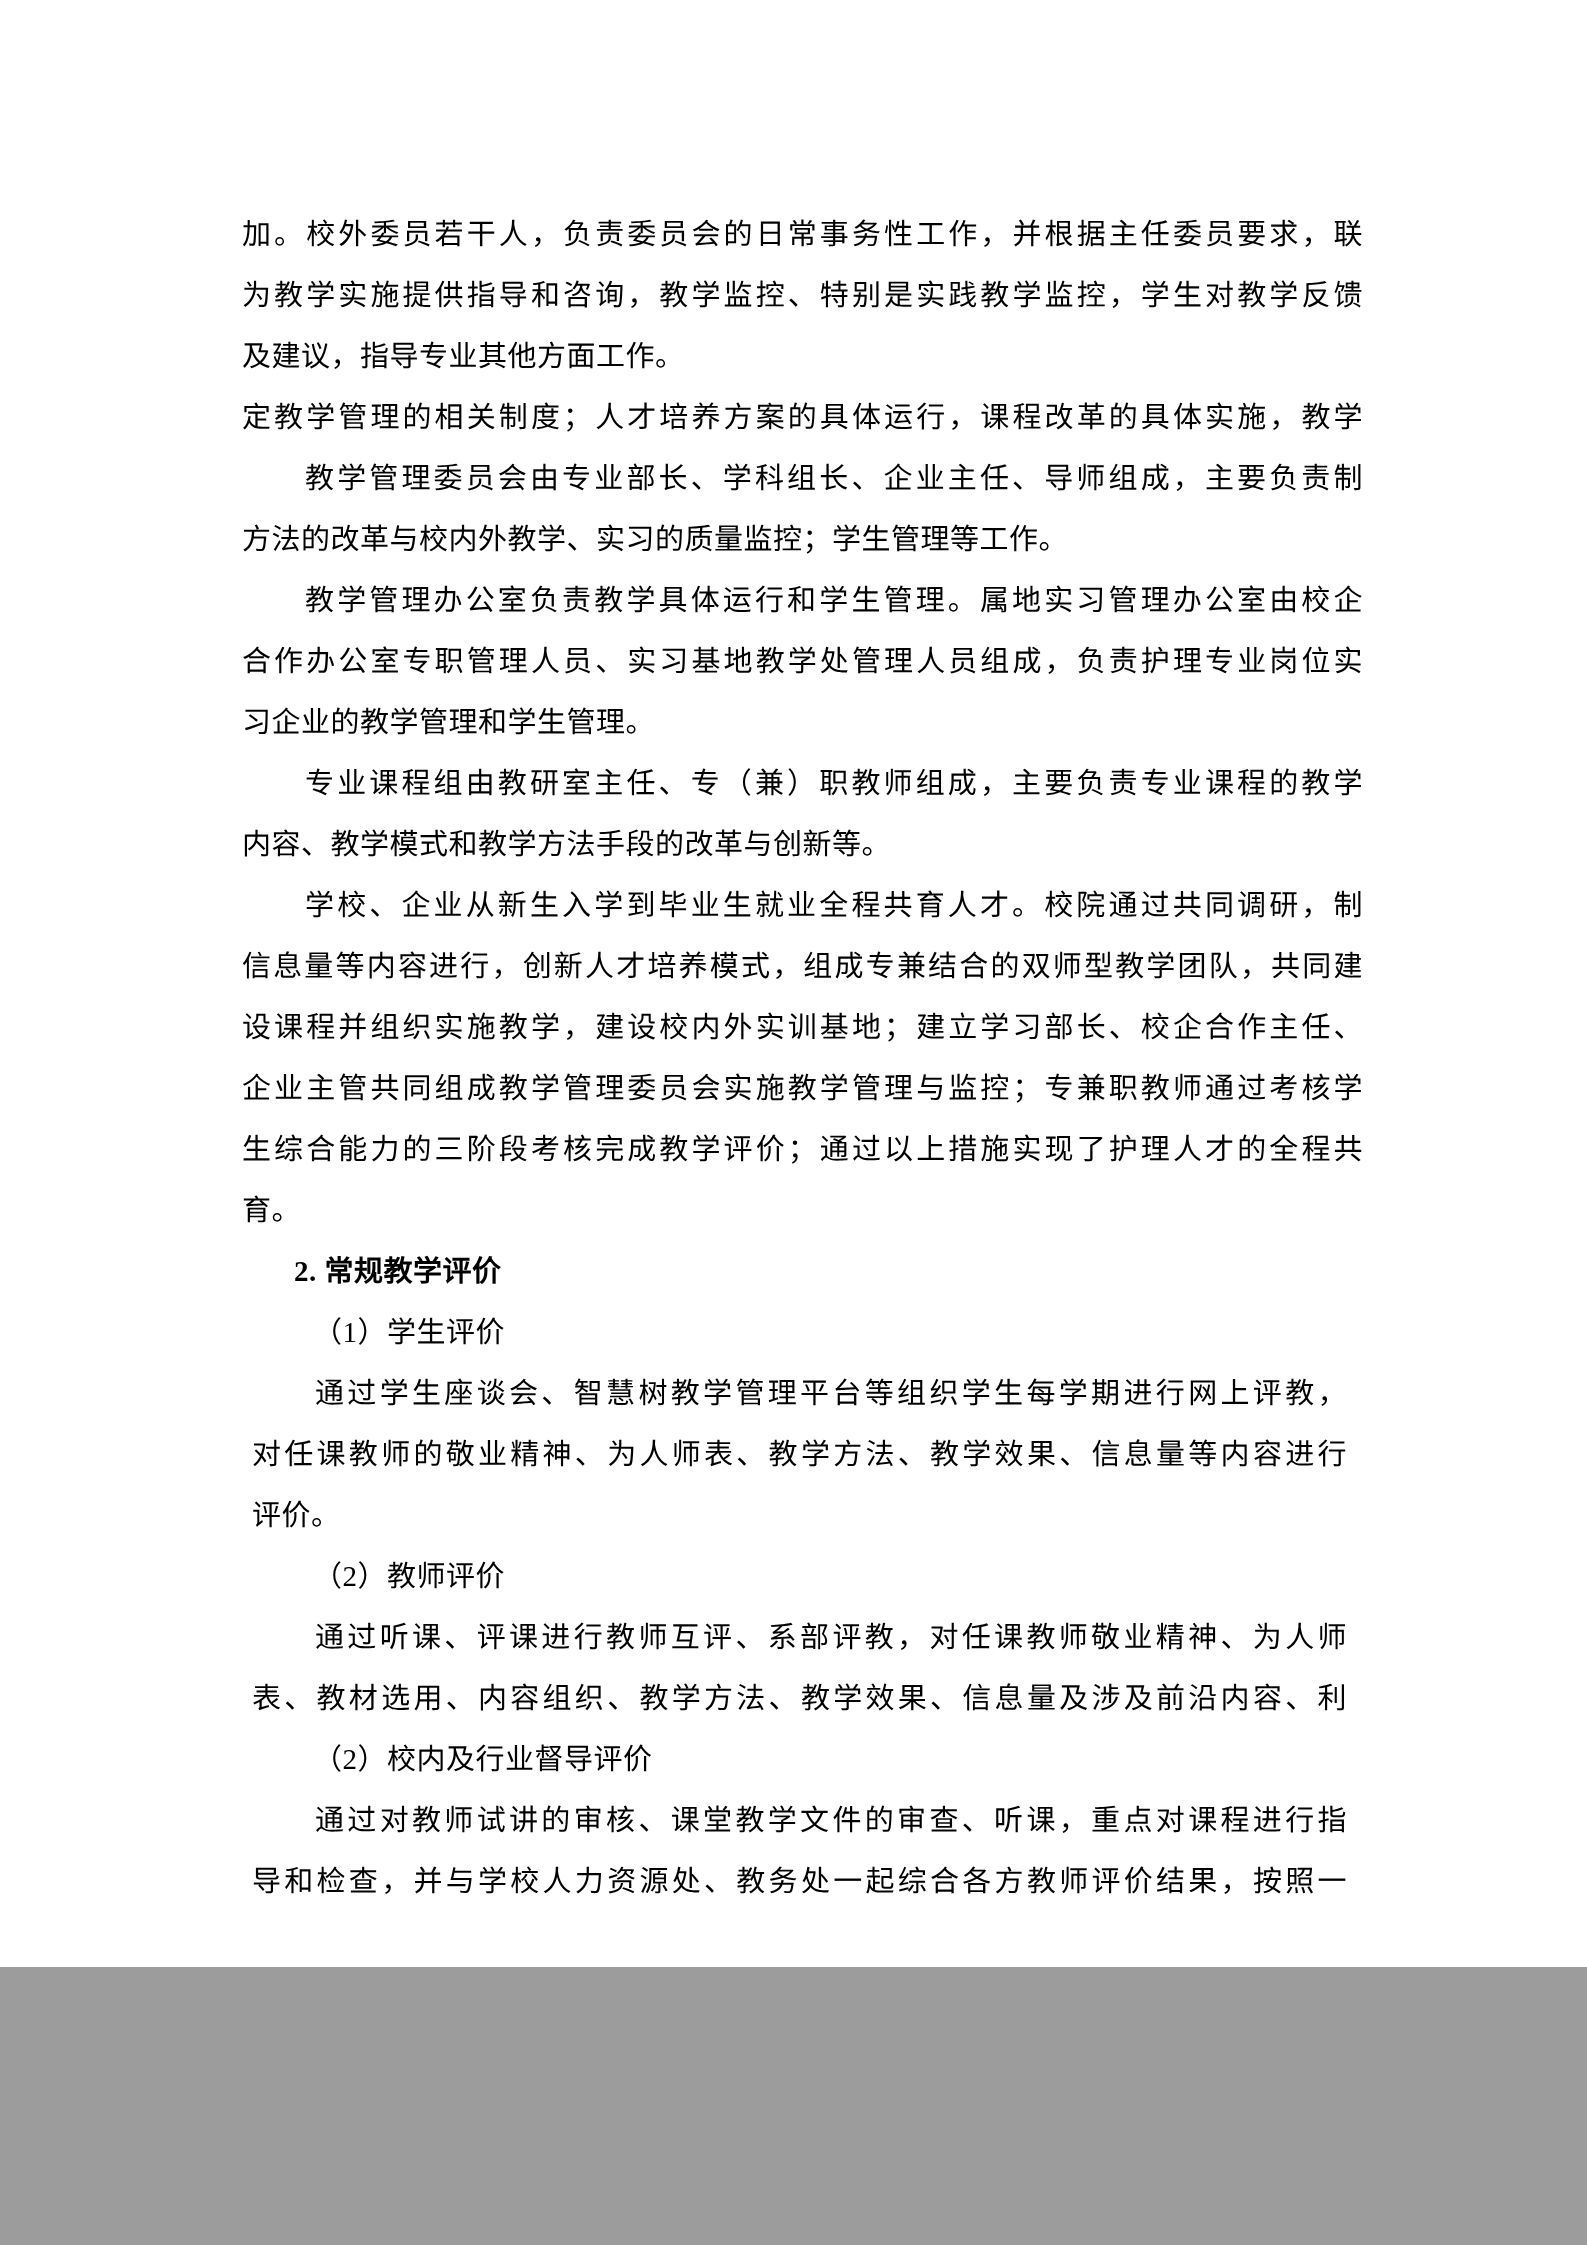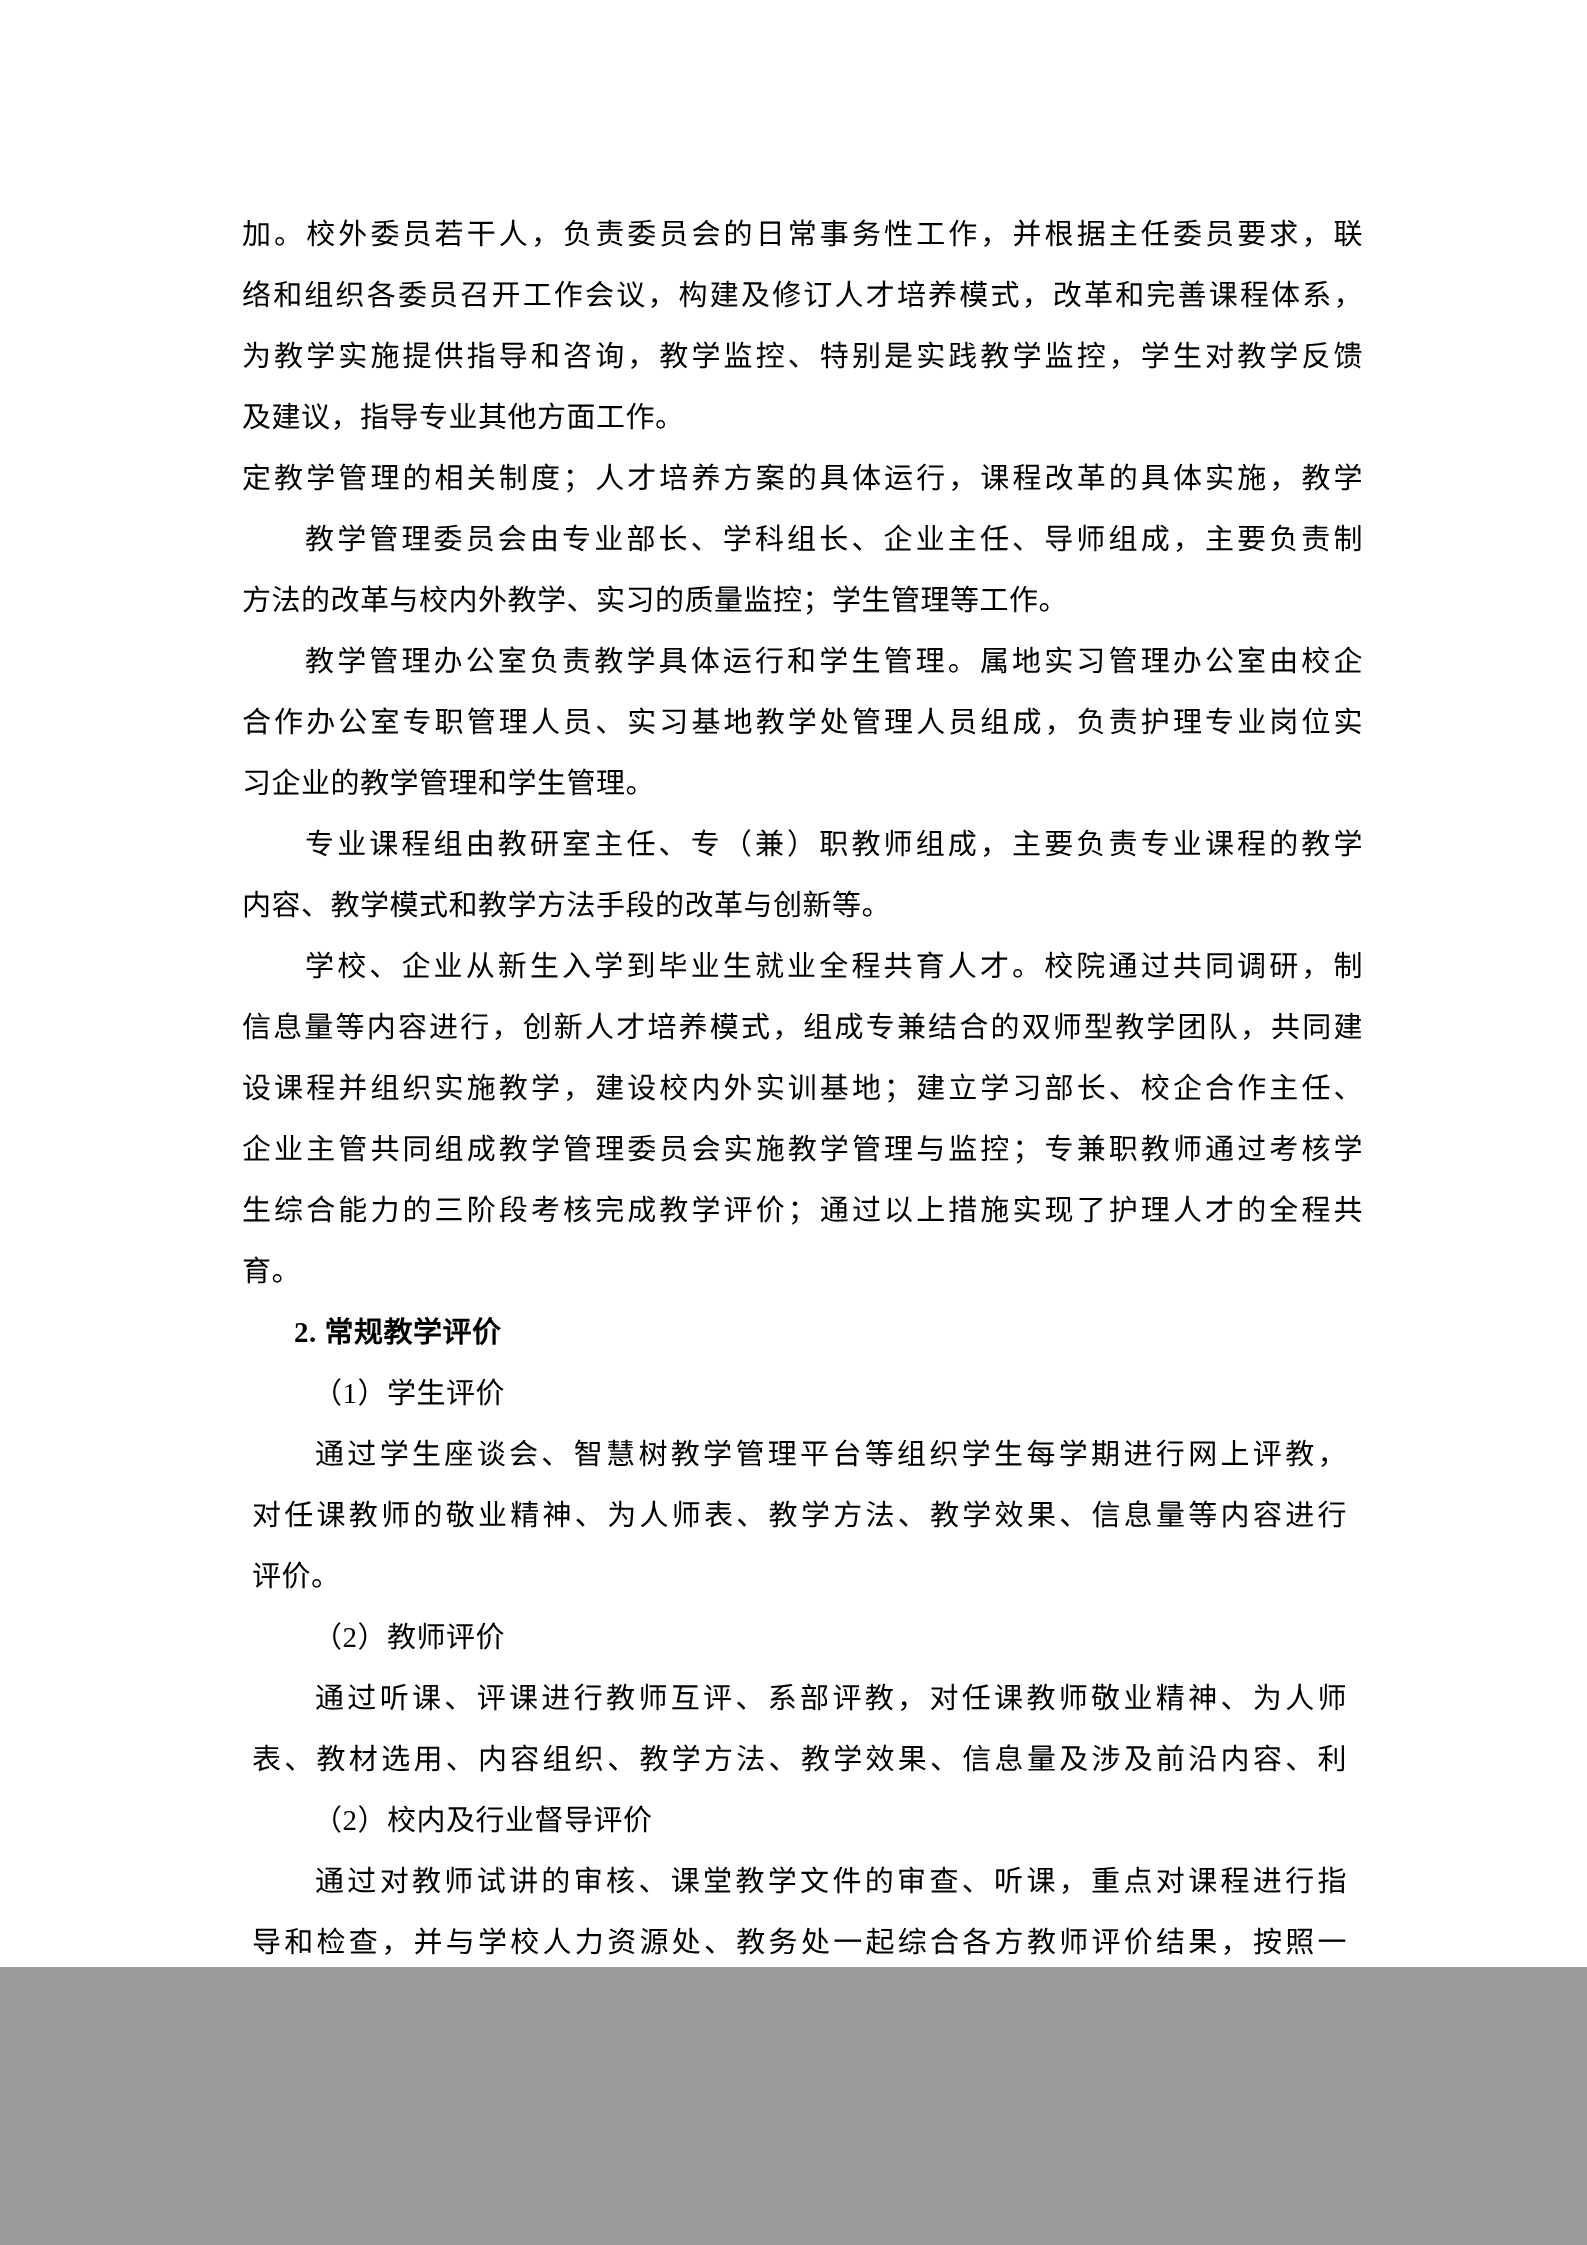--- a/index.html
+++ b/index.html
@@ -67,21 +67,20 @@
     color: #a21caf;
   }
 </style>
 </head>
 <body>
 
 <div class="page">
   <div class="content">
       <div class="para">
         <div class="line fill">加。校外委员若干人，负责委员会的日常事务性工作，并根据主任委员要求，联</div>
-        <div class="line fill">络和组织各委员召开工作会议，构建及修订人才培养模式，改革和完善课程体系，</div>
         <div class="line fill">为教学实施提供指导和咨询，教学监控、特别是实践教学监控，学生对教学反馈</div>
         <div class="line end">及建议，指导专业其他方面工作。</div>
       </div>
       <div class="para">
         <div class="line fill">定教学管理的相关制度；人才培养方案的具体运行，课程改革的具体实施，教学</div>
         <div class="line fill indent">教学管理委员会由专业部长、学科组长、企业主任、导师组成，主要负责制</div>
         <div class="line end">方法的改革与校内外教学、实习的质量监控；学生管理等工作。</div>
       </div>
       <div class="para">
         <div class="line fill indent">教学管理办公室负责教学具体运行和学生管理。属地实习管理办公室由校企</div>

